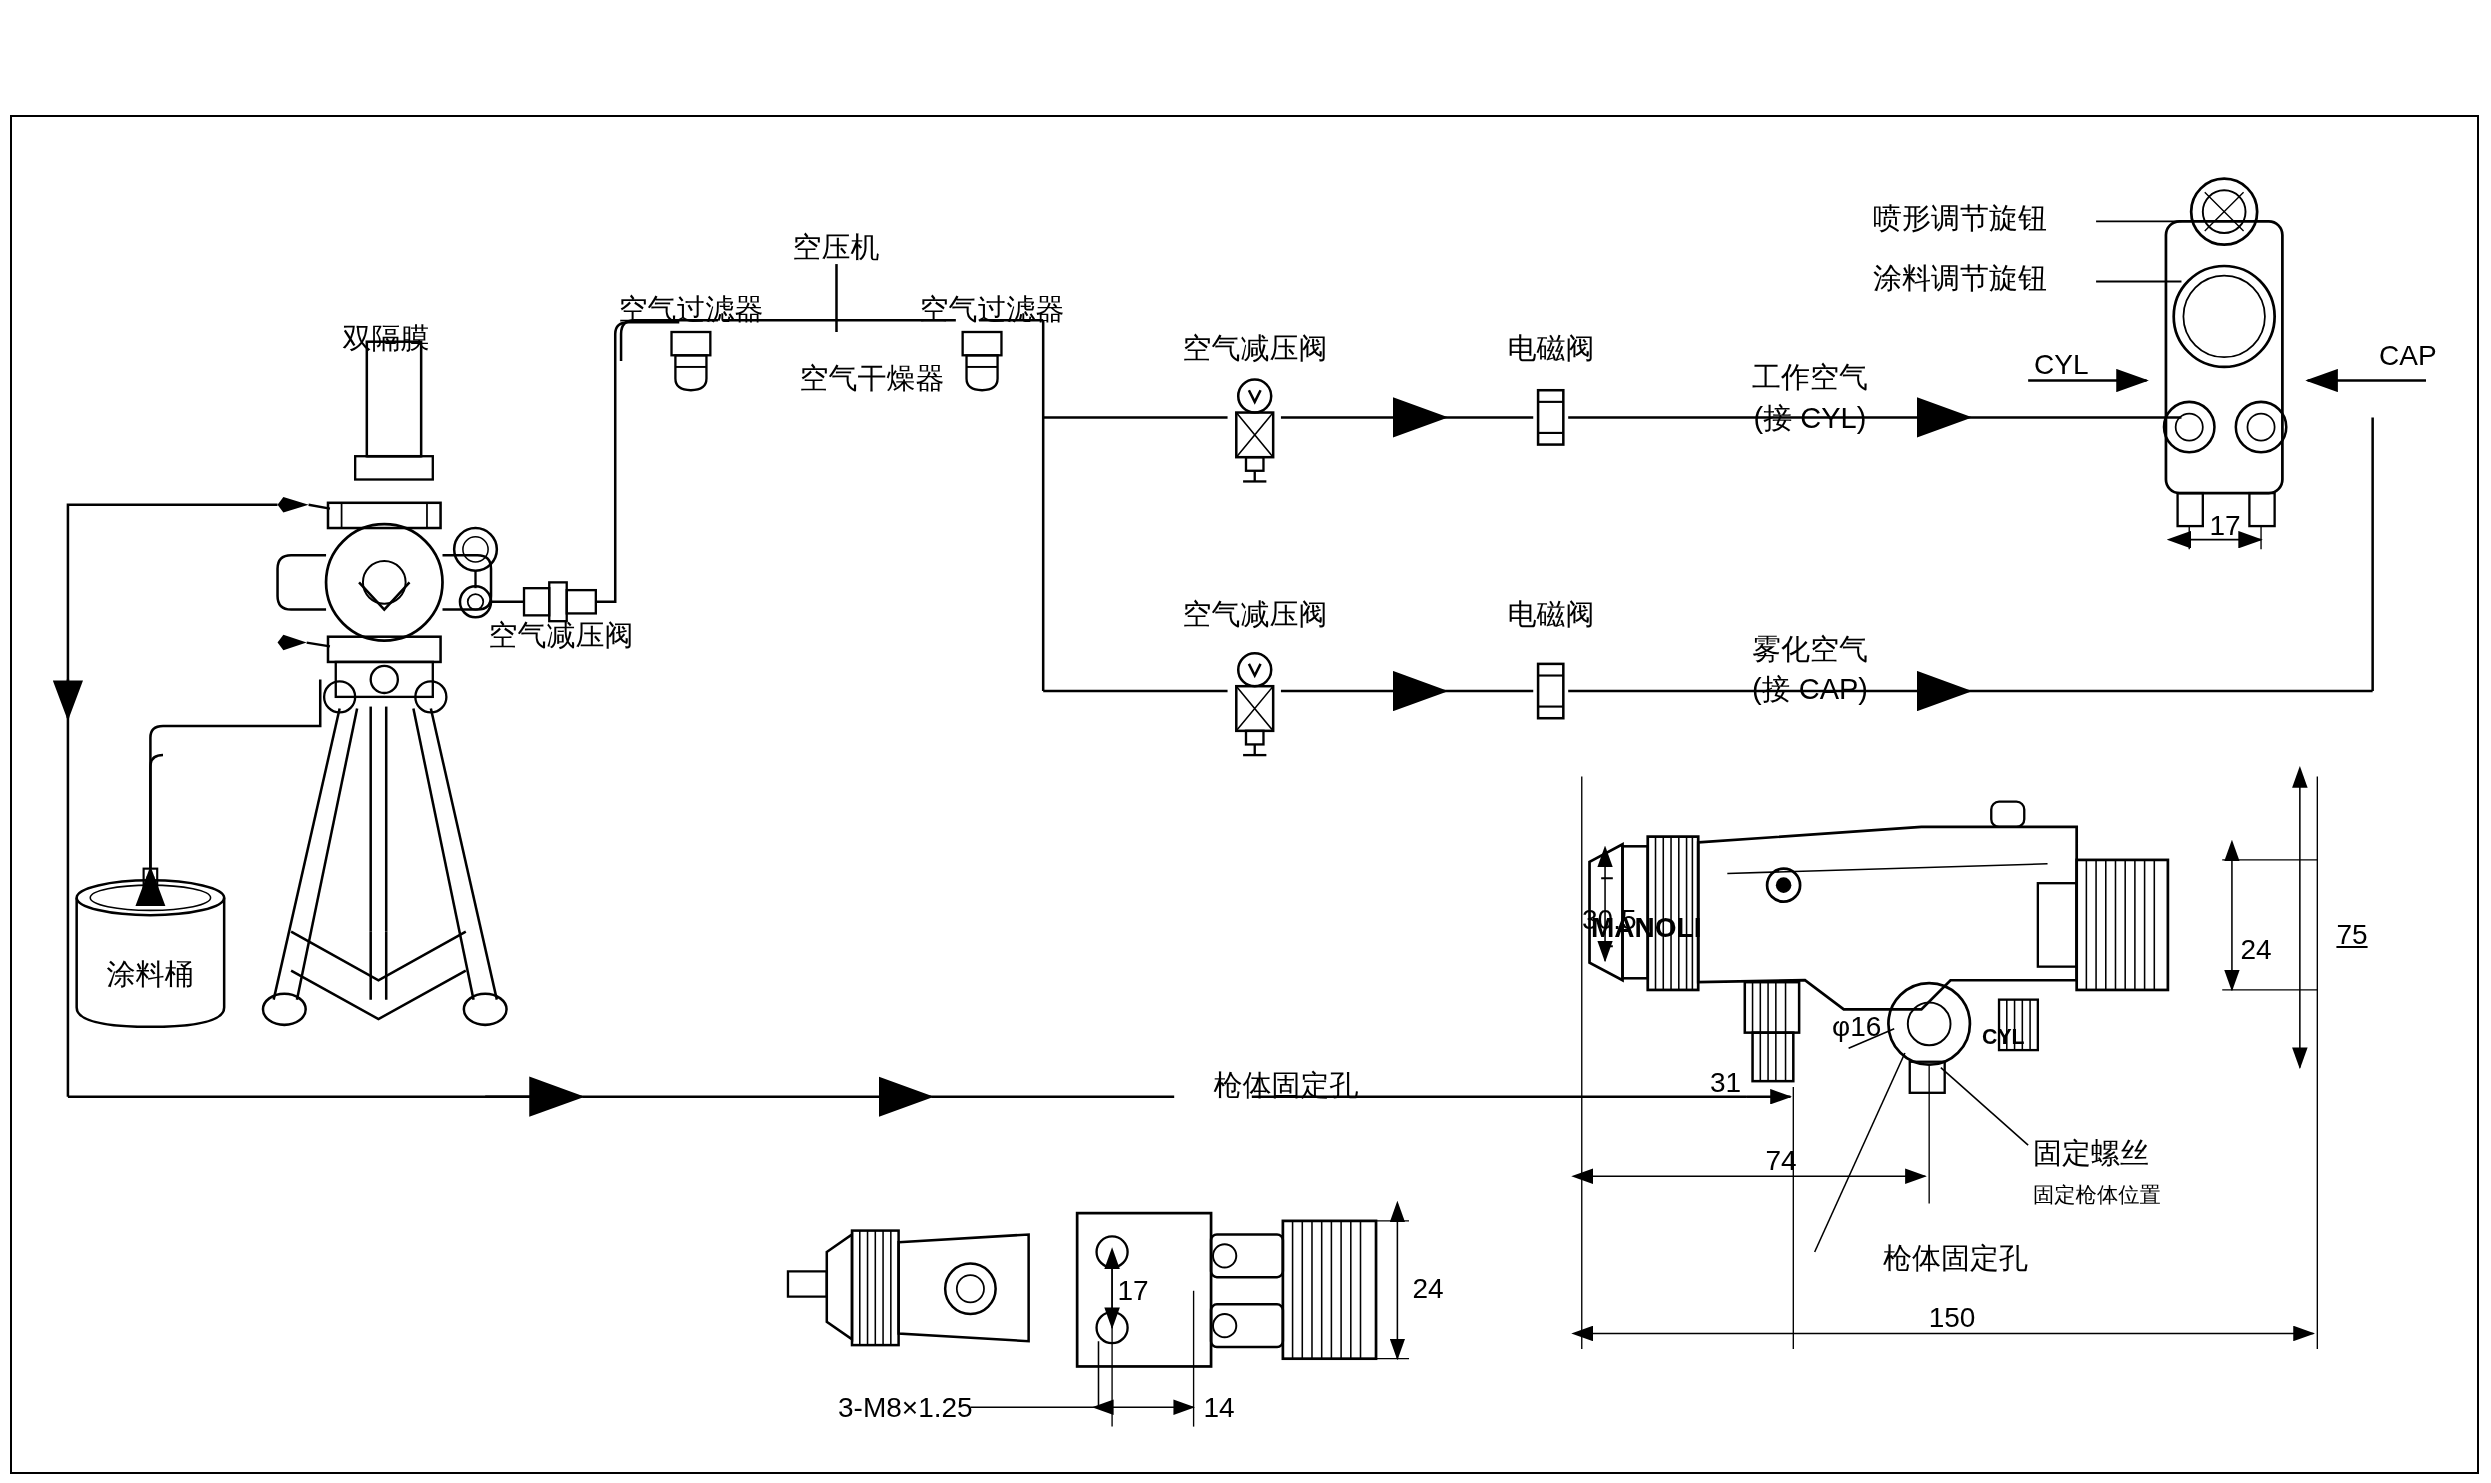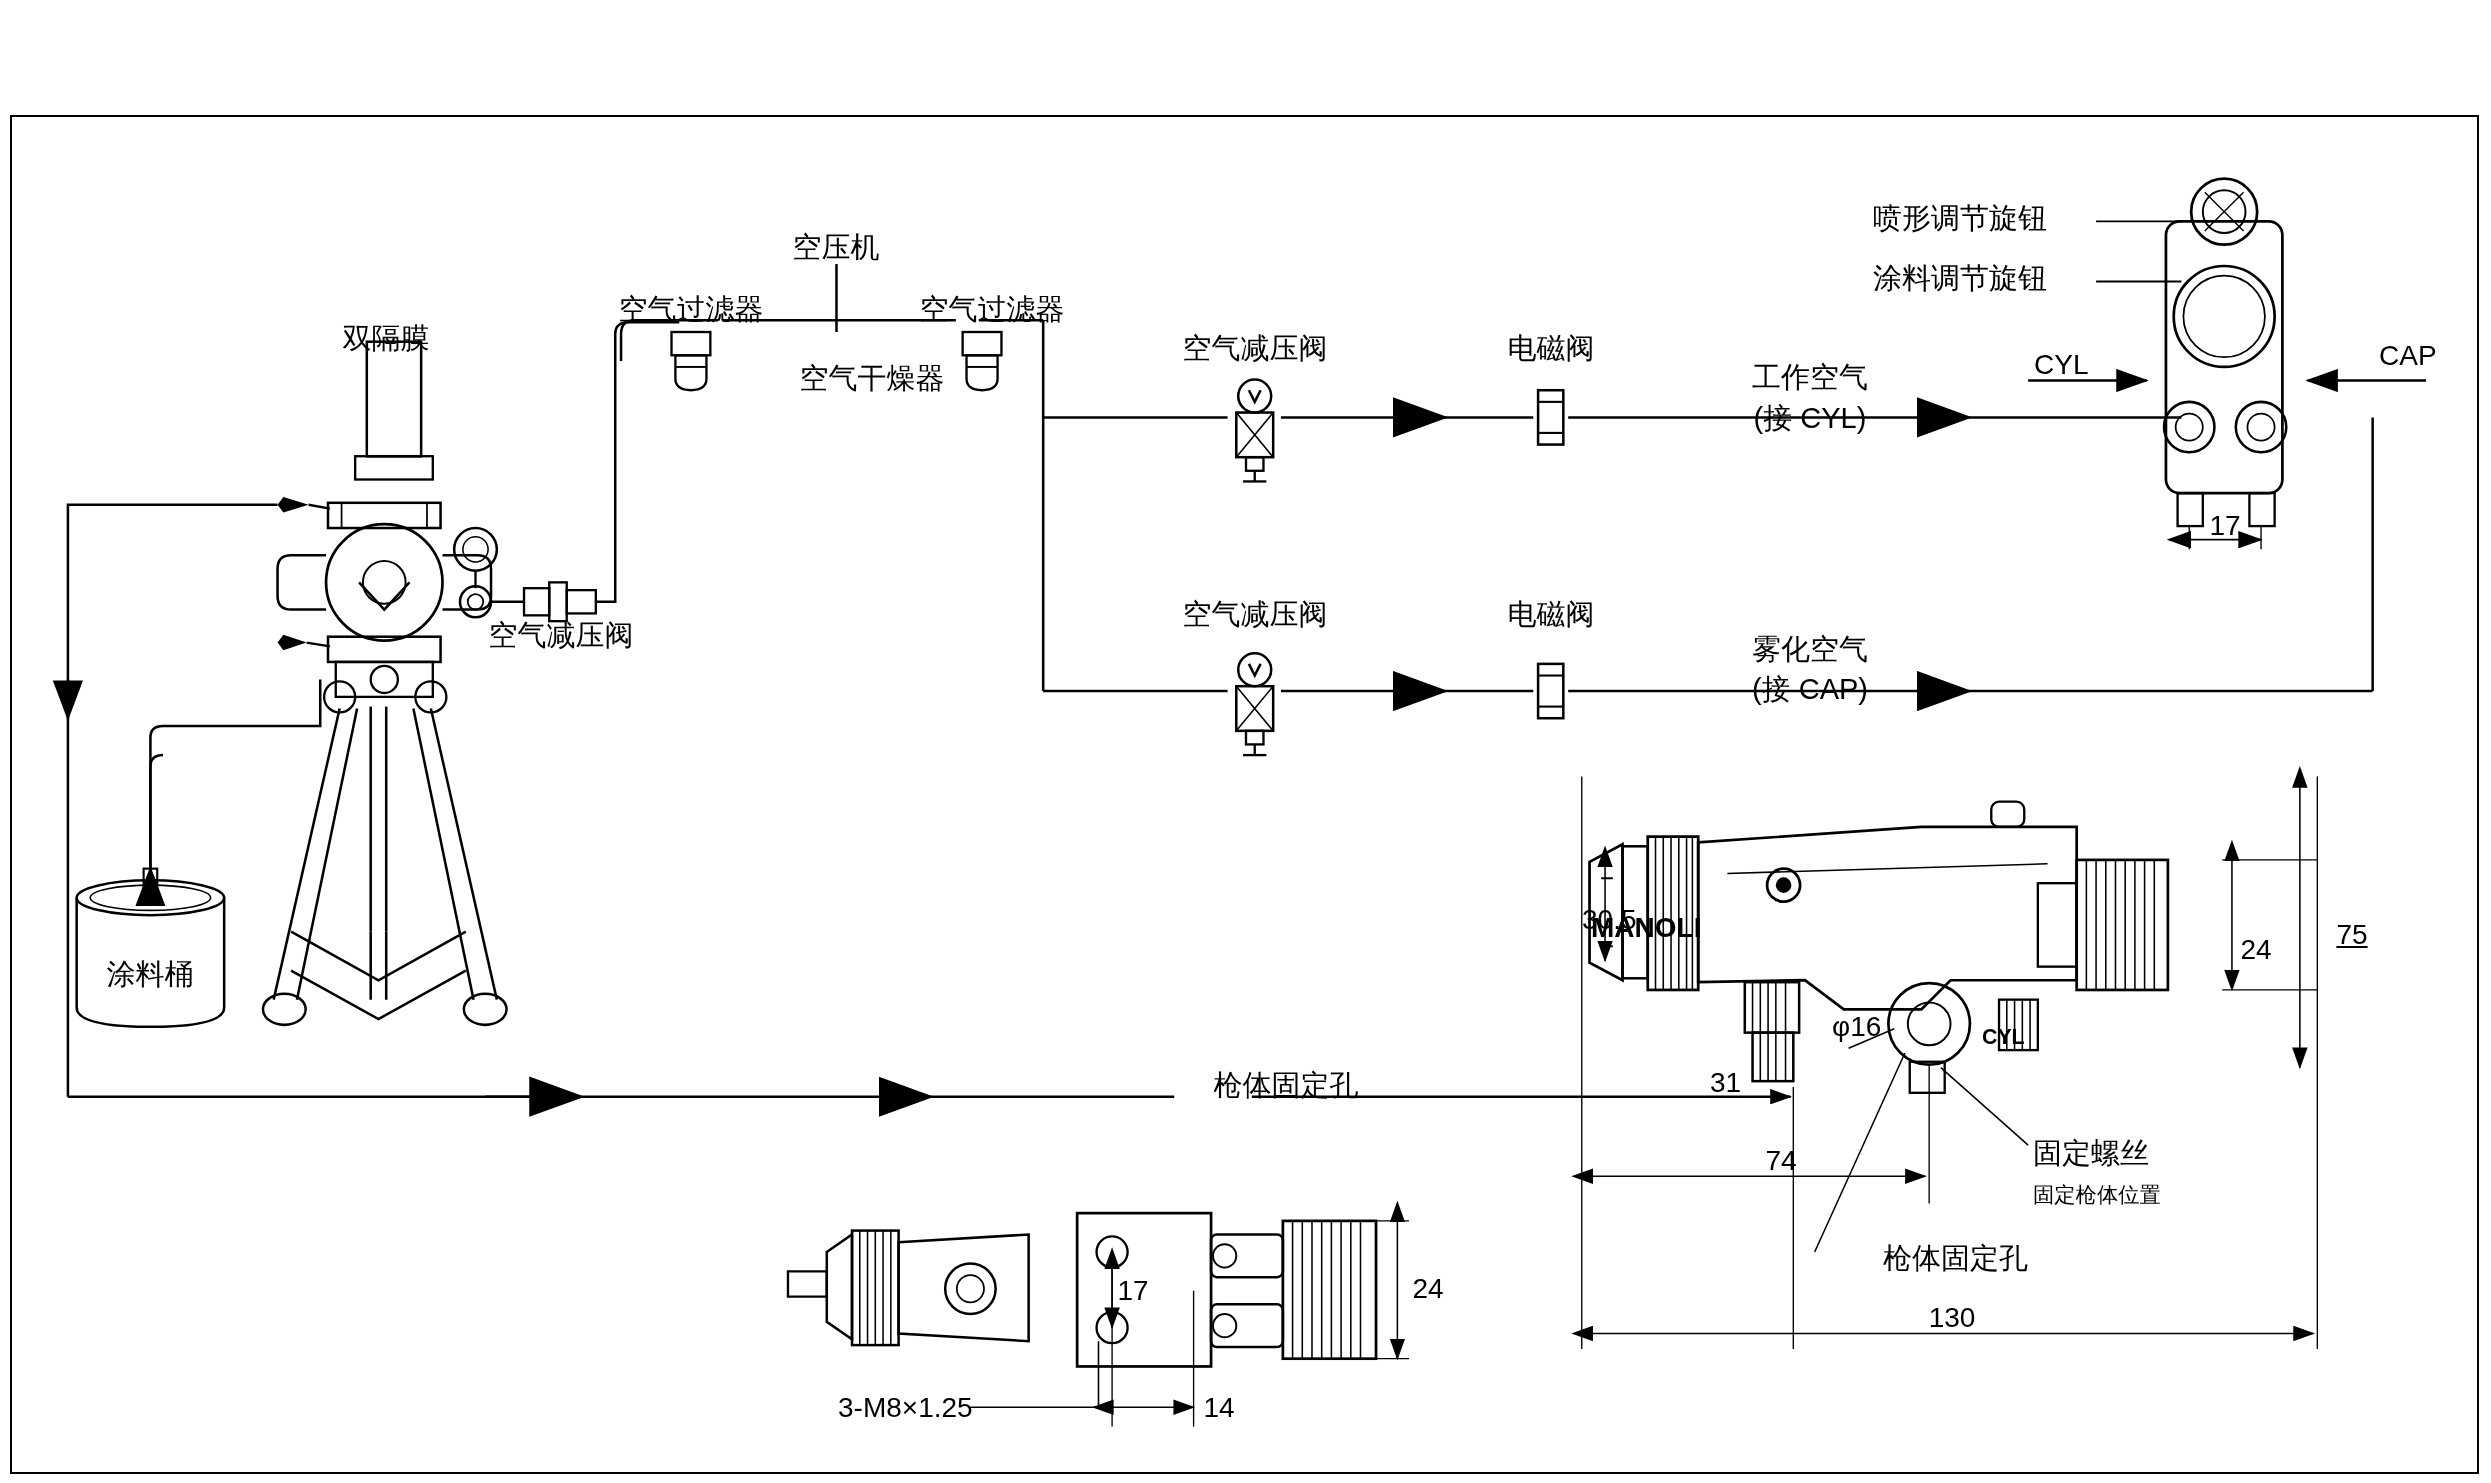--- a/index.html
+++ b/index.html
@@ -379,21 +379,21 @@
   <div class="lbl dim" style="left:2034px; top:347px;">CYL</div>
   <div class="lbl dim" style="left:2379px; top:338px;">CAP</div>
   <div class="lbl dim center" style="left:2225px; top:508px;">17</div>
 
   <div class="lbl dim" style="left:1591px; top:910px; font-weight:bold;">MANOLI</div>
 
   <div class="lbl dim" style="left:1582px; top:902px;">30.5</div>
   <div class="lbl dim" style="left:1710px; top:1065px;">31</div>
   <div class="lbl dim" style="left:1832px; top:1009px;">φ16</div>
   <div class="lbl dim center" style="left:1781px; top:1143px;">74</div>
-  <div class="lbl dim center" style="left:1952px; top:1300px;">130</div>
+  <div class="lbl dim center" style="left:1952px; top:1300px;">150</div>
   <div class="lbl dim center" style="left:2256px; top:932px;">24</div>
   <div class="lbl dim center" style="left:2352px; top:917px;text-decoration:underline;">75</div>
   <div class="lbl small" style="left:1982px; top:1024px; font-weight:bold;">CYL</div>
   <div class="lbl big" style="left:2033px; top:1135px;">固定螺丝</div>
   <div class="lbl small" style="left:2033px; top:1182px;">固定枪体位置</div>
   <div class="lbl big" style="left:1883px; top:1240px;">枪体固定孔</div>
 
   <div class="lbl dim" style="left:838px; top:1390px;">3-M8×1.25</div>
   <div class="lbl dim center" style="left:1133px; top:1273px;">17</div>
   <div class="lbl dim center" style="left:1219px; top:1390px;">14</div>

